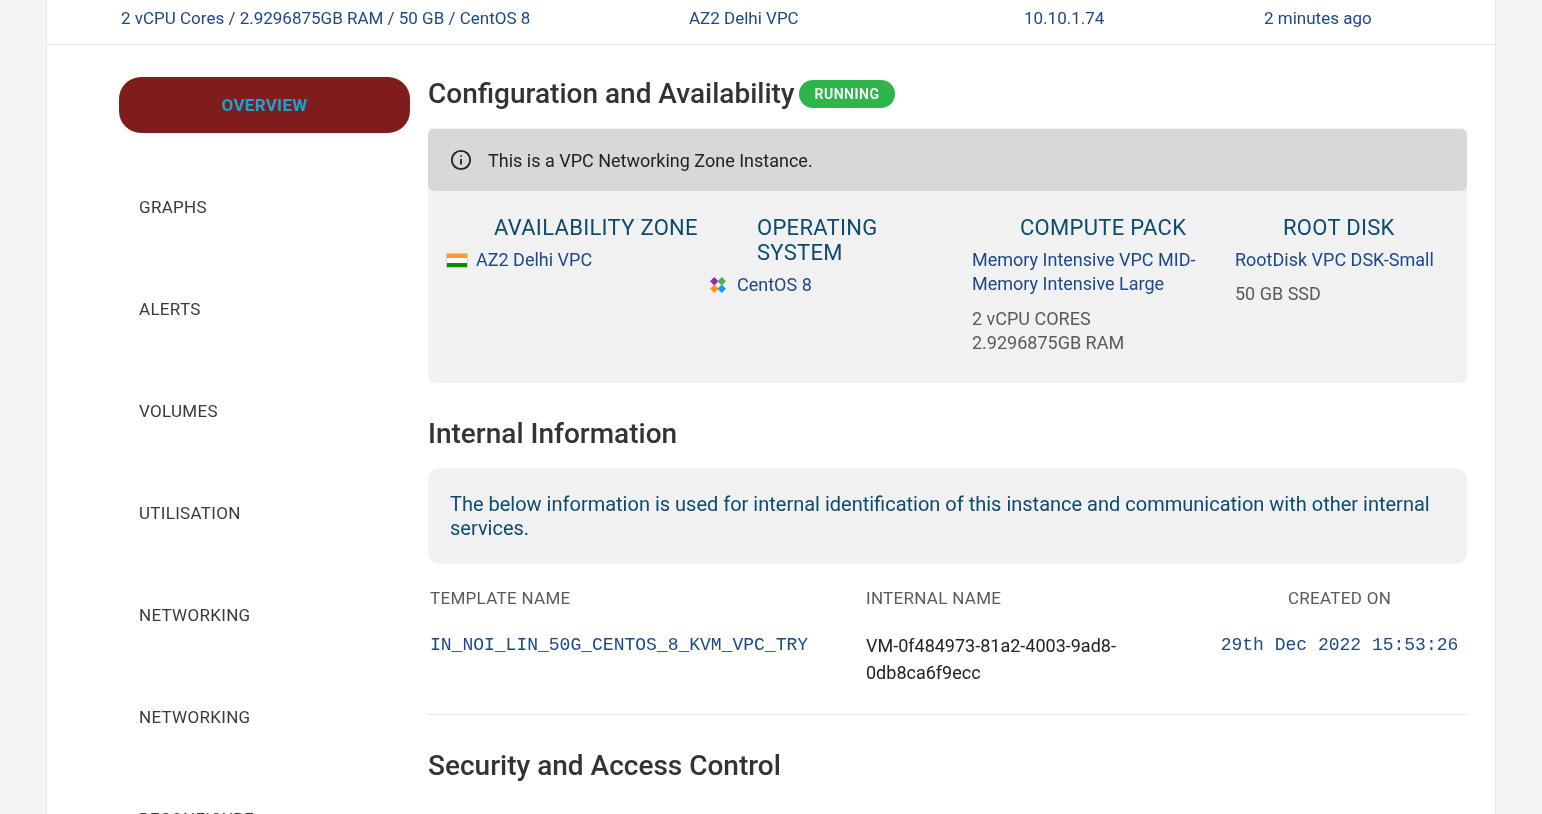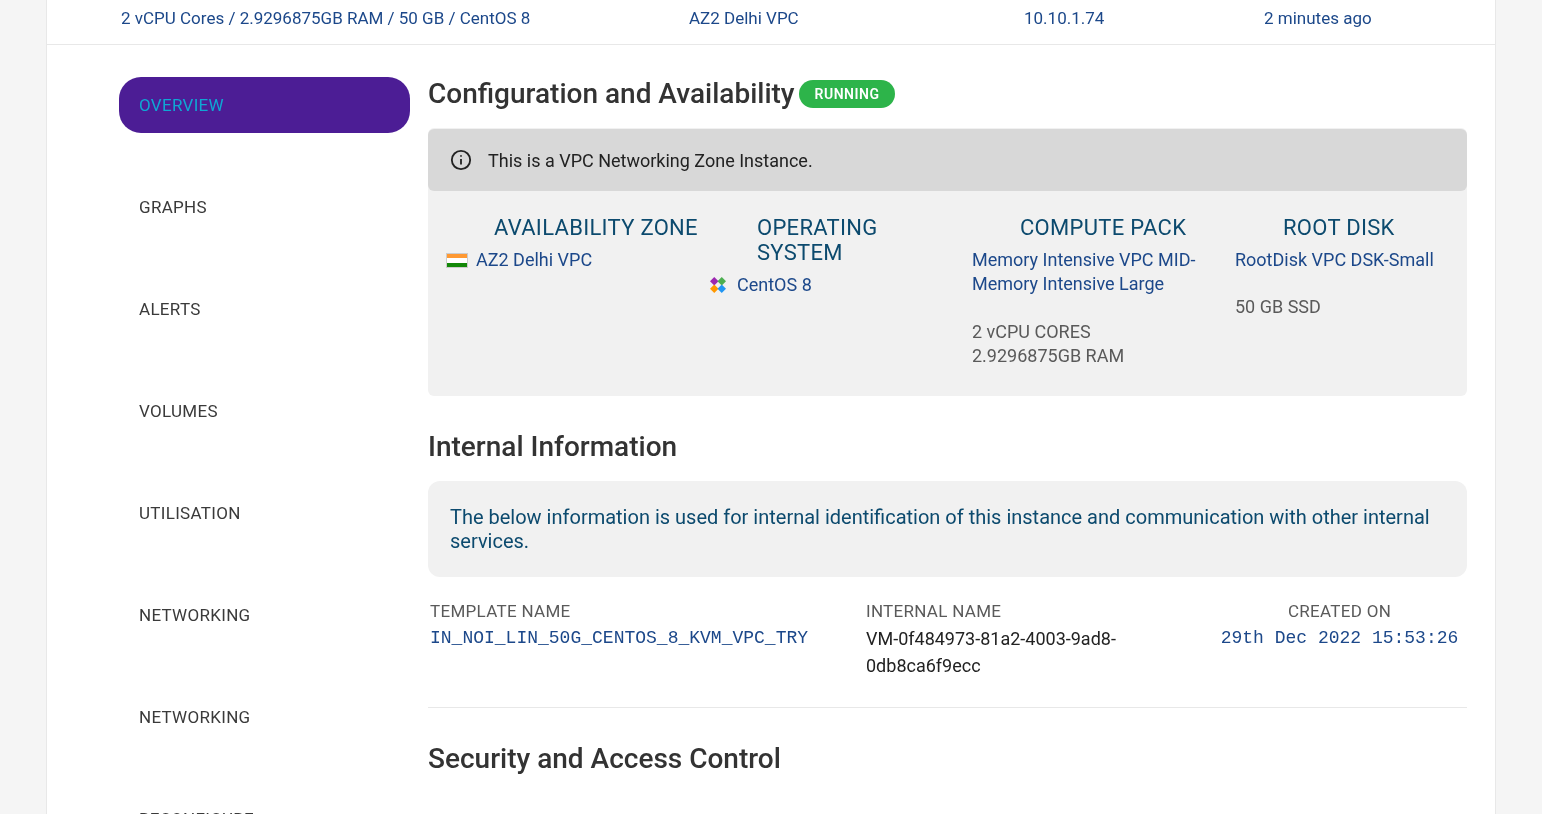--- a/index.html
+++ b/index.html
@@ -44,23 +44,24 @@
       display: block;
       padding: 18px 20px;
       margin-bottom: 46px;
       font-size: 17px;
       letter-spacing: 0.3px;
       color: #3a3a3a;
       border-radius: 22px;
       cursor: pointer;
     }
     .sidebar-item.active {
-      background: #4c1d95;
+      background: #7f1d1d;
       color: #0fa7d4;
-      font-weight: 400;
+      font-weight: 700;
+      text-align: center;
     }
     .content {
       flex: 1;
       padding-left: 10px;
     }
     .section-header {
       display: flex;
       align-items: center;
       gap: 4px;
       margin-bottom: 18px;
@@ -122,21 +123,21 @@
     }
     .spec-value {
       color: #1c488a;
       font-size: 18px;
       line-height: 1.35;
     }
     .spec-sub {
       color: #5a5a5a;
       font-size: 18px;
       line-height: 1.35;
-      margin-top: 23px;
+      margin-top: 10px;
     }
     .flag {
       display: inline-block;
       width: 22px;
       height: 15px;
       margin-right: 8px;
       vertical-align: -2px;
       background: linear-gradient(to bottom, #ff9933 0 33.3%, #ffffff 33.3% 66.6%, #138808 66.6% 100%);
       border: 1px solid #ccc;
       position: relative;
@@ -169,21 +170,21 @@
       border-bottom: 1px solid #e8e8e8;
       gap: 24px;
     }
     .internal-col1 { flex: 0 0 412px; }
     .internal-col2 { flex: 0 0 324px; }
     .internal-col3 { flex: 1; text-align: center; }
     .int-label {
       color: #5a5a5a;
       font-size: 17px;
       letter-spacing: 0.3px;
-      margin-bottom: 4px;
+      margin-bottom: 24px;
     }
     .int-value {
       color: #1c488a;
       font-size: 18px;
       line-height: 1.5;
       word-break: break-word;
       font-family: Liberation Mono, monospace;
     }
     .int-value-plain {
       color: #222;

